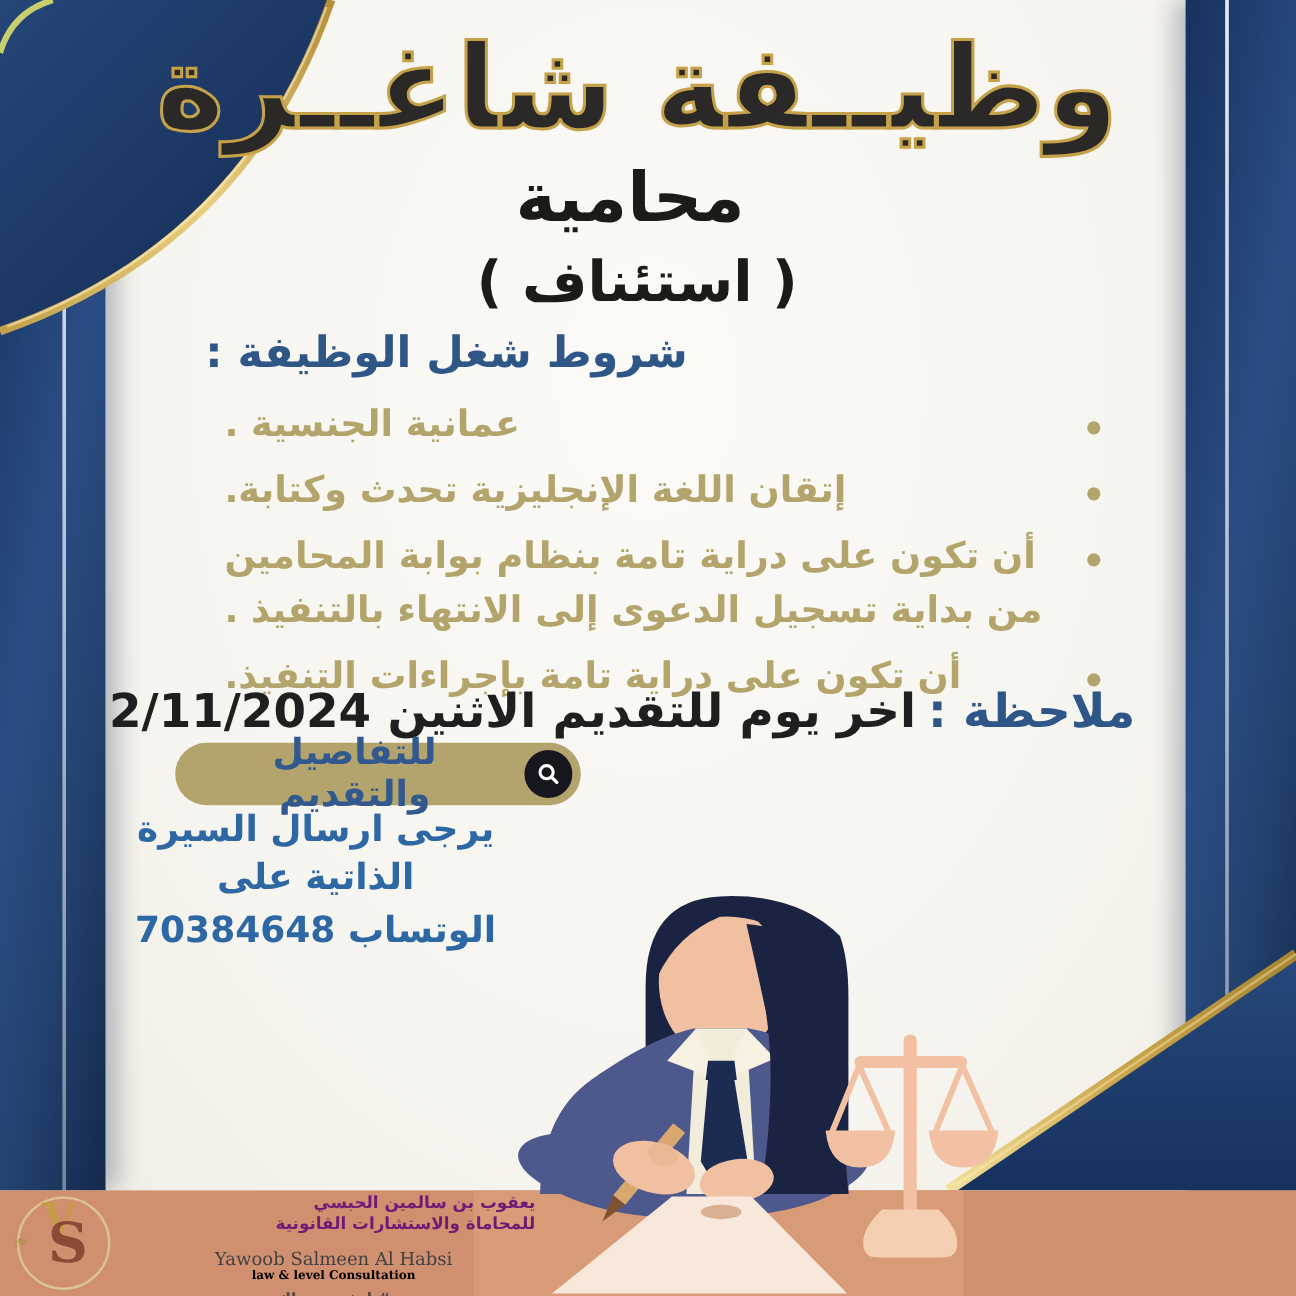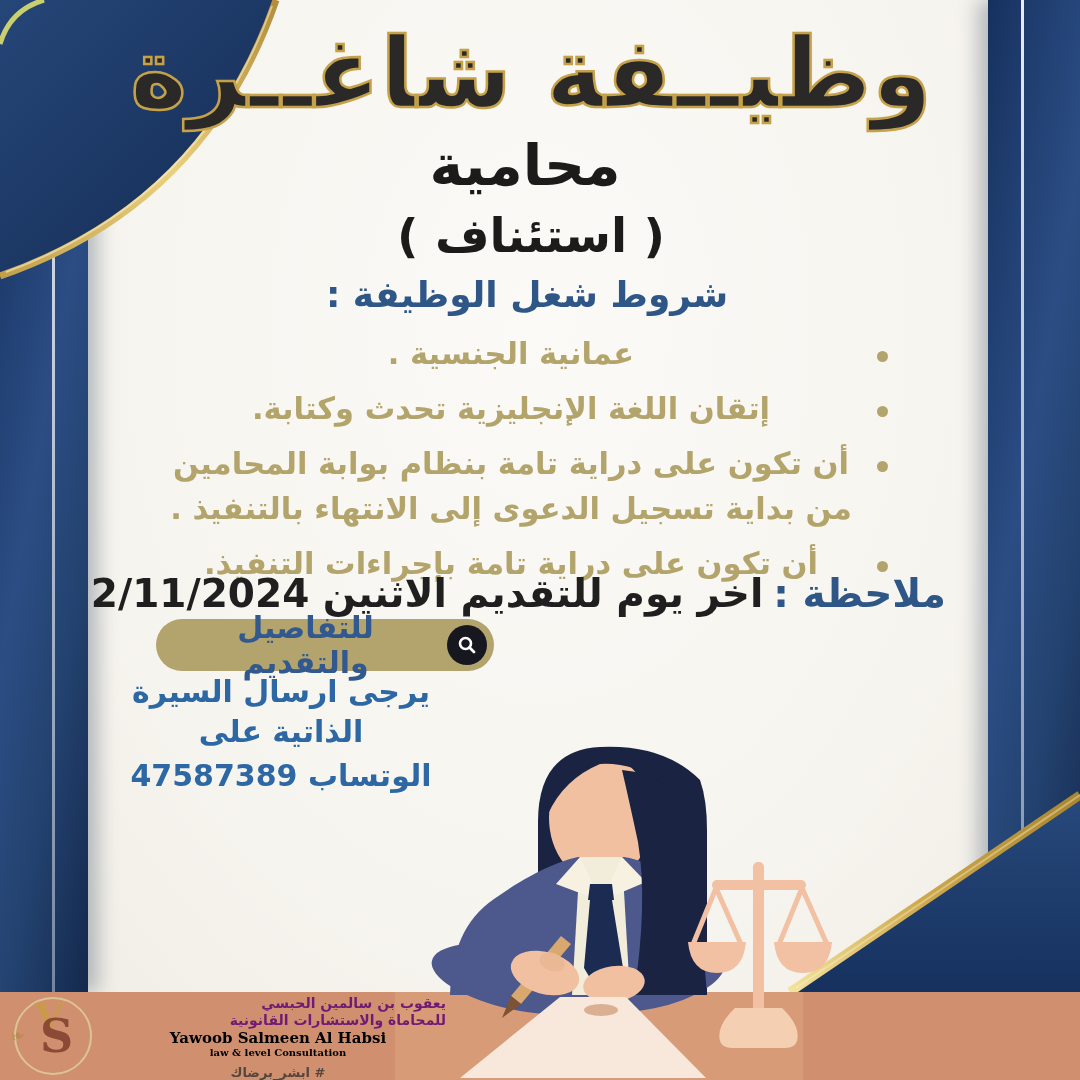--- a/index.html
+++ b/index.html
@@ -23,62 +23,62 @@
   
   .headline{position:absolute;left:74px;right:92px;top:18px;text-align:center;z-index:5;}
   .headline h1{
     margin:0;font-size:97px;font-weight:800;color:#2b2927;line-height:1.15;
     -webkit-text-stroke:2.5px #c5a24a;text-shadow:0 0 2px rgba(197,162,74,.55);
     letter-spacing:-2px;
   }
   .headline h2{margin:4px 12px 0 0;font-size:57px;font-weight:800;color:#1d1b1a;line-height:1.1;}
   .headline h3{margin:14px 0 0 0;font-size:47px;font-weight:800;color:#1d1b1a;line-height:1.1;}
   
-  .reqs{position:absolute;top:274px;right:168px;width:770px;direction:rtl;text-align:center;z-index:5;}
+  .reqs{position:absolute;top:274px;right:139px;width:770px;direction:rtl;text-align:left;z-index:5;}
   .reqs-heading{font-size:36px;font-weight:800;color:#2e5687;margin:0 0 16px 0;}
   .reqs ul{list-style:none;margin:16px;padding:0;}
   .reqs li{
     position:relative;font-size:30.5px;font-weight:700;color:#b3a46c;
     padding-right:32px;margin-bottom:9px;line-height:1.5;
   }
   .reqs li::before{
     content:"";position:absolute;right:8px;top:20px;width:11px;height:11px;border-radius:50%;background:#b3a46c;
   }
   
   .note{position:absolute;top:571px;right:134px;direction:rtl;z-index:5;font-size:39px;font-weight:800;white-space:nowrap;}
   .note .note-label{color:#2e5687;margin-left:10px;}
   .note .note-text{color:#1f1f1f;}
   
   .cta-button{
-    position:absolute;left:156px;top:619px;width:338px;height:52px;z-index:5;
+    position:absolute;left:146px;top:619px;width:338px;height:52px;z-index:5;
     background:#b3a46e;border-radius:27px;direction:rtl;
     display:flex;align-items:center;gap:12px;padding:0 7px 0 20px;box-sizing:border-box;
     border:none;cursor:pointer;
   }
   .cta-icon{
     width:40px;height:40px;border-radius:50%;background:#17171f;flex:0 0 auto;
     display:flex;align-items:center;justify-content:center;
   }
   .cta-label{flex:1;text-align:center;font-size:30px;font-weight:800;color:#31588f;font-family:"DejaVu Sans",sans-serif;}
-  .apply{position:absolute;left:95px;top:672px;width:372px;text-align:center;z-index:5;
+  .apply{position:absolute;left:77px;top:672px;width:372px;text-align:center;z-index:5;
          color:#2d68a5;font-weight:700;font-size:30px;line-height:1.32;direction:rtl;}
   .apply .apply-line2{margin-top:5px;}
   
   .footer{position:absolute;left:0;bottom:0;width:1080px;height:88px;background:#d09070;z-index:3;}
   .footer .desk-patch{position:absolute;left:395px;top:0;width:408px;height:100%;background:#d89b78;}
   .logo{
     position:absolute;left:14px;top:5px;width:78px;height:78px;border-radius:50%;
     border:2px solid #dcc492;box-sizing:border-box;
   }
   .logo .logo-v{position:absolute;left:19px;top:-4px;font-family:"DejaVu Serif",serif;font-size:36px;color:#c89a4a;font-weight:700;}
   .logo .logo-s{position:absolute;left:24px;top:10px;font-family:"DejaVu Serif",serif;font-size:46px;color:#8b4a35;font-weight:700;}
   .logo .logo-leaf{position:absolute;left:-6px;top:26px;font-size:18px;color:#b98d55;transform:rotate(-20deg);}
   .footer-text{position:absolute;left:110px;top:3px;width:336px;text-align:center;line-height:1.22;}
   .footer-text .ar{font-size:14px;font-weight:700;color:#701a75;direction:rtl;text-align:right;}
-  .footer-text .en1{font-family:"DejaVu Serif",serif;font-size:15px;font-weight:700;color:#000000;}
+  .footer-text .en1{font-family:"DejaVu Serif",serif;font-size:15px;font-weight:400;color:#404040;margin-top:11px;}
   .footer-text .en2{font-family:"DejaVu Serif",serif;font-size:10px;font-weight:700;color:#000000;}
   .footer-text .tag{margin-top:5px;font-size:13px;font-weight:700;color:#54463c;direction:rtl;}
 </style>
 </head>
 <body>
 
 <div class="poster">
 
   <div class="stripe stripe-left">
       <div class="stripe-line"></div>
@@ -209,16 +209,16 @@
     <span class="cta-icon">
       <svg width="22" height="22" viewBox="0 0 22 22">
         <circle cx="9.5" cy="9.5" r="5.5" fill="none" stroke="#ffffff" stroke-width="2.6"></circle>
         <line x1="13.5" y1="13.5" x2="18" y2="18" stroke="#ffffff" stroke-width="2.8" stroke-linecap="round"></line>
       </svg>
     </span>
     <span class="cta-label">للتفاصيل والتقديم</span>
   </button>
   <div class="apply">
     <div class="apply-line1">يرجى ارسال السيرة الذاتية على</div>
-    <div class="apply-line2">الوتساب 47587389</div>
+    <div class="apply-line2">الوتساب 70384648</div>
   </div>
 
 </div>
 
 </body></html>

